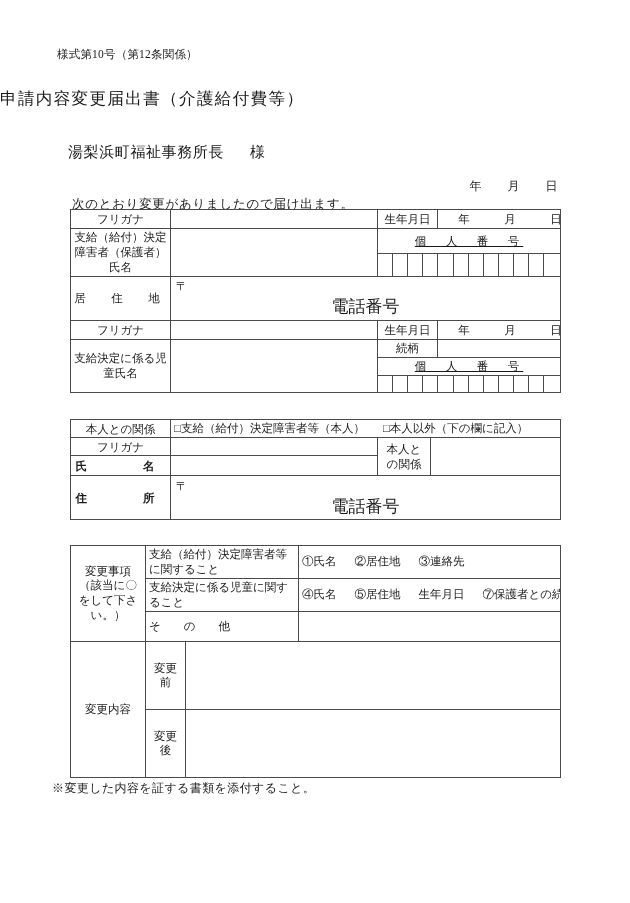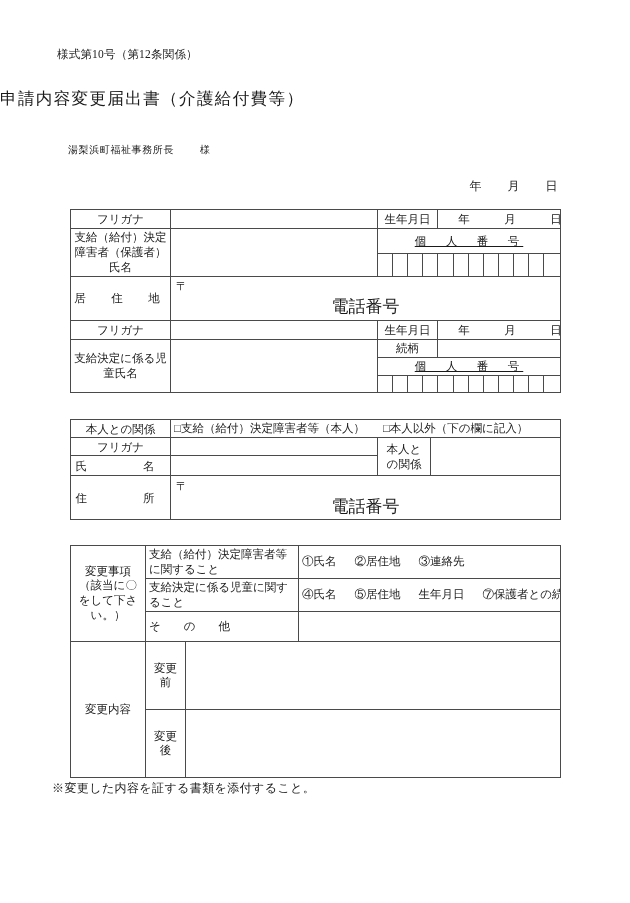--- a/index.html
+++ b/index.html
@@ -36,21 +36,21 @@
     left: 0;
     top: 88px;
     width: 630px;
     font-size: 16.5px;
     letter-spacing: 1.4px;
   }
   .addressee {
     position: absolute;
     left: 68px;
     top: 143px;
-    font-size: 10px;
+    font-size: 15px;
     letter-spacing: 0.6px;
     white-space: nowrap;
   }
   .addressee .honorific {
     margin-left: 26px;
   }
   .date-line {
     position: absolute;
     right: 72px;
     top: 178px;
@@ -81,21 +81,21 @@
     border: 1px solid #4a4a4a;
     padding: 1px 3px;
     vertical-align: middle;
     text-align: center;
     box-sizing: border-box;
     overflow: hidden;
   }
   .tbl td.dashed-bottom { border-bottom: 1px dashed #6a6a6a; }
   .tbl td.left { text-align: left; }
   .spaced2 { letter-spacing: 7px; padding-left: 7px; }
-  .spaced3 { letter-spacing: 11px; padding-left: 11px; }
+  .spaced3 { letter-spacing: 11px; padding-left: 11px; font-weight: bold; }
   .spaced-md { letter-spacing: 4px; padding-left: 4px; text-decoration: underline; }
 
   
   .addr-cell {
     position: relative;
     height: 100%;
     text-align: left;
   }
   .addr-cell .zip {
     position: absolute;
@@ -154,20 +154,21 @@
   <div class="addressee">
     <span>湯梨浜町福祉事務所長</span><span class="honorific">様</span>
   </div>
 
   <div class="date-line">
     <span>年</span>
     <span>月</span>
     <span>日</span>
   </div>
 
+  <div class="lead-text">次のとおり変更がありましたので届け出ます。</div>
 
   <table class="tbl" id="table1">
     <colgroup>
       <col style="width:100px">
       <col style="width:207px">
       <col style="width:15px">
       <col style="width:15px">
       <col style="width:15px">
       <col style="width:15px">
       <col style="width:16px">

